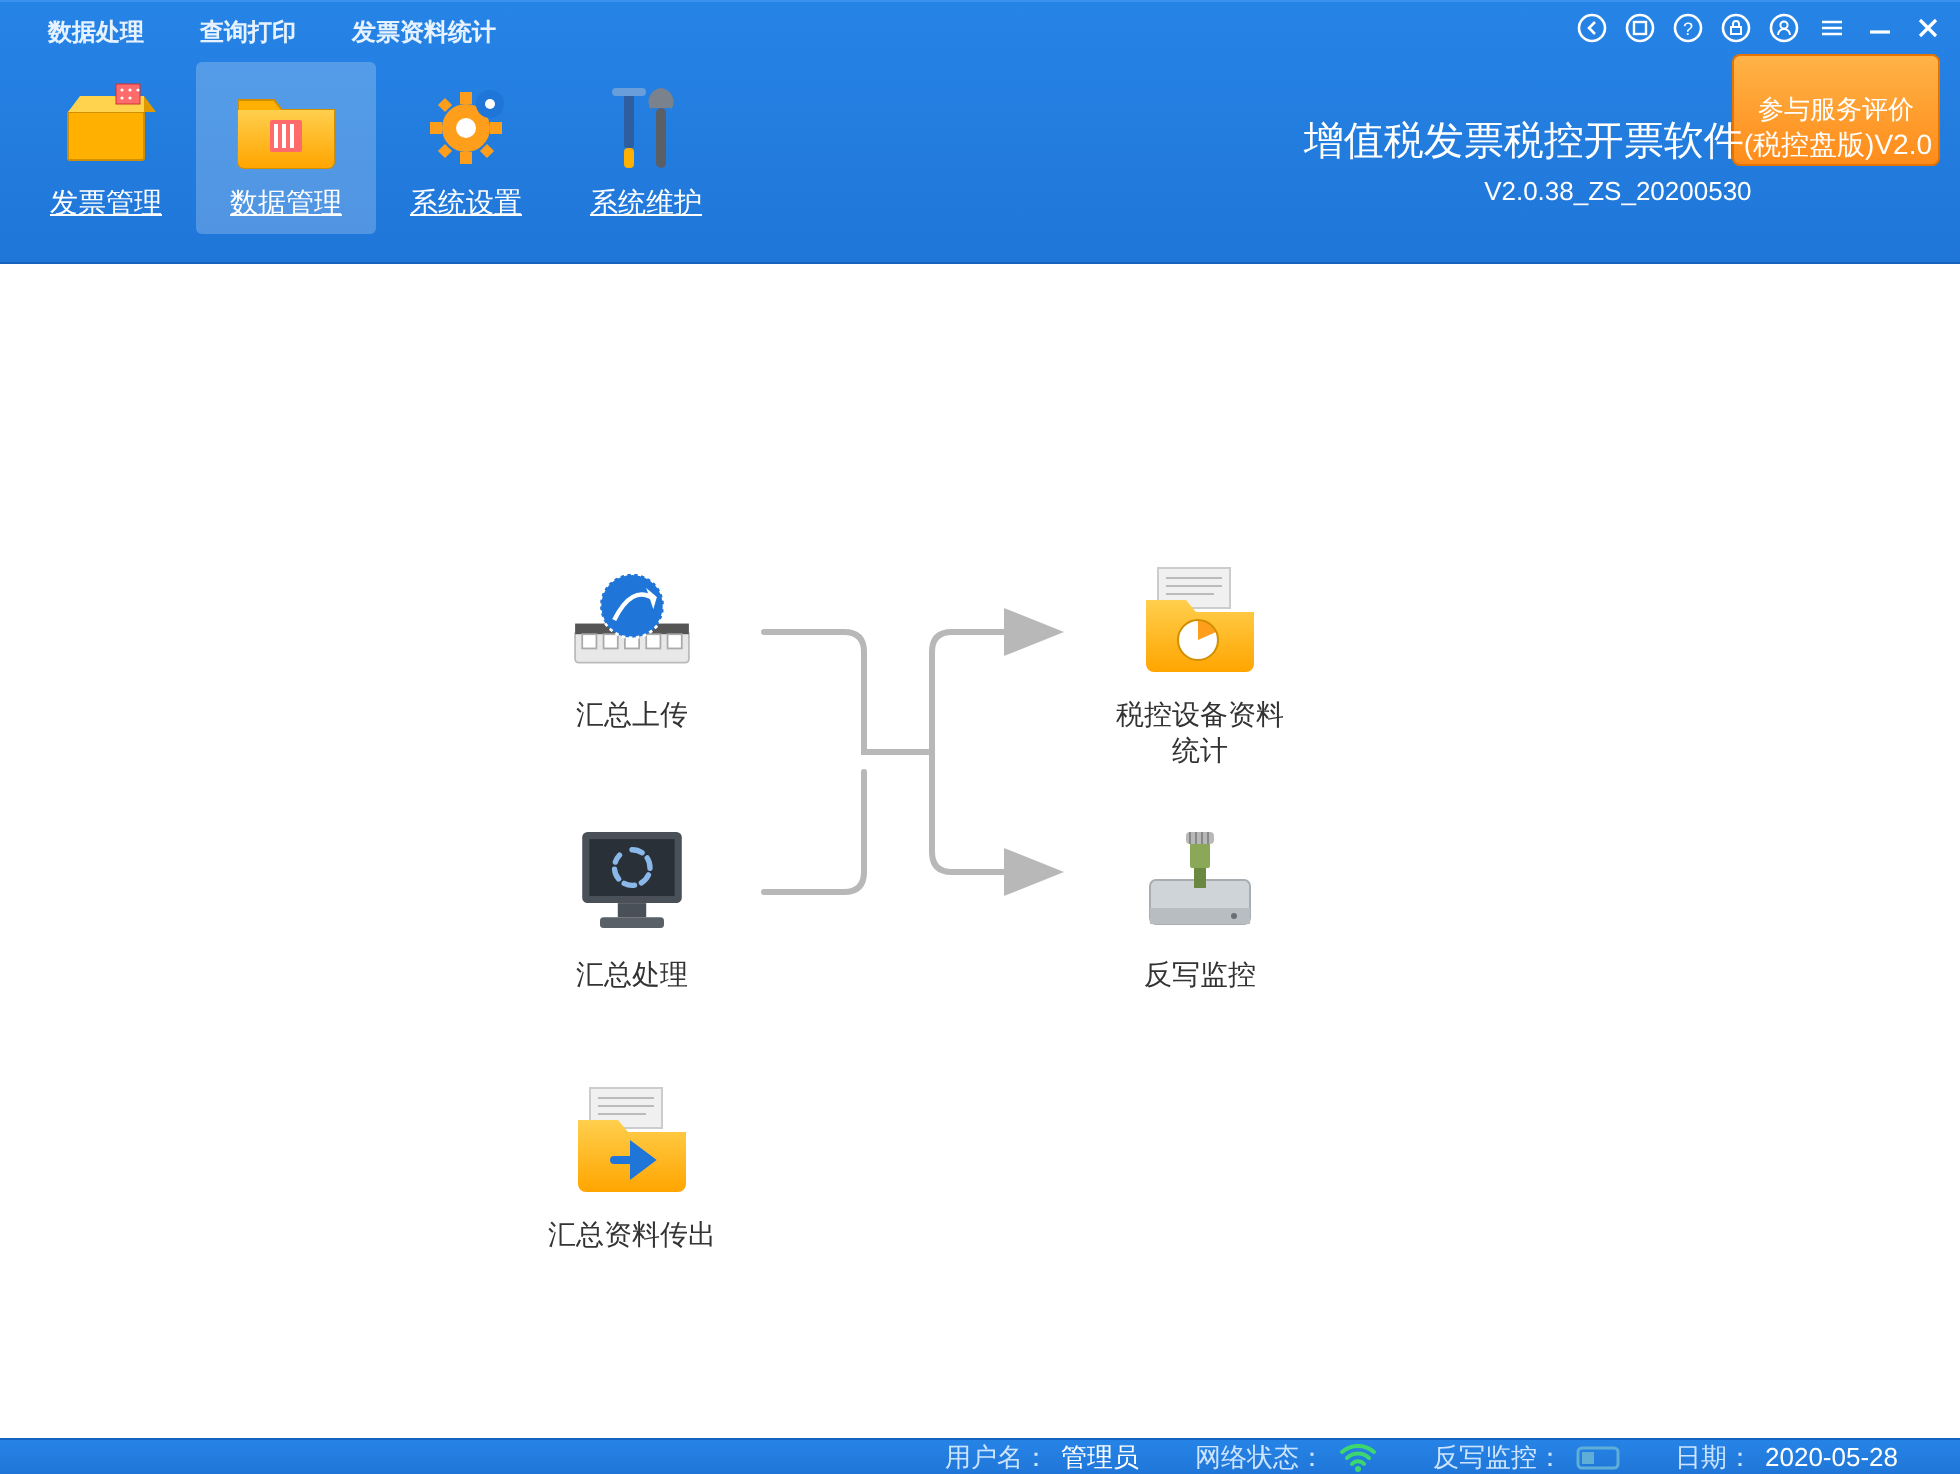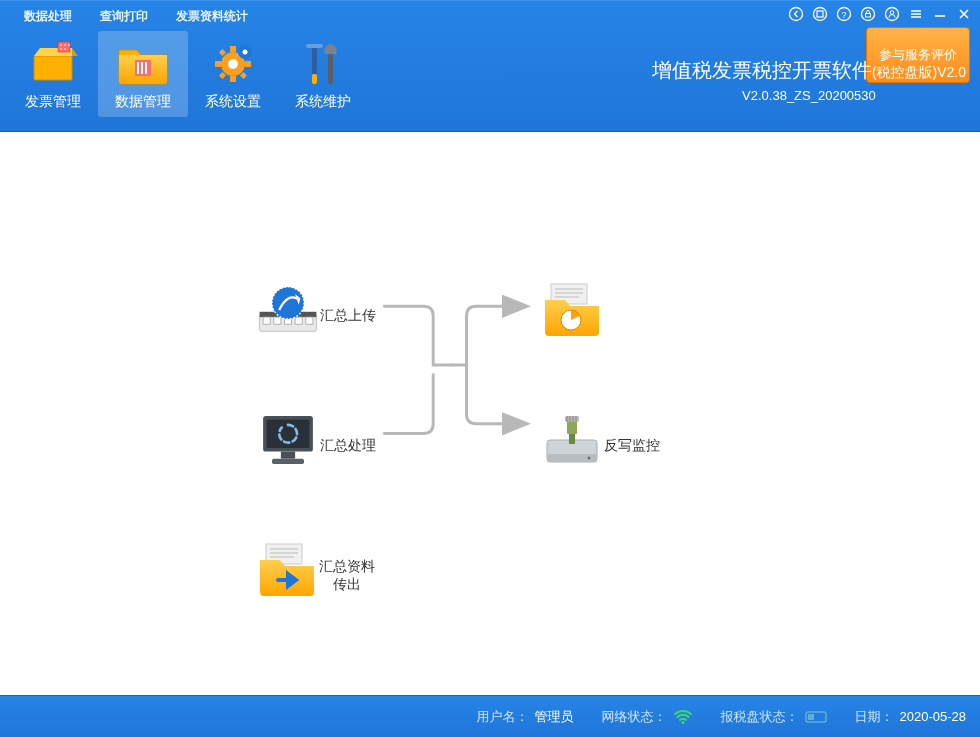--- a/index.html
+++ b/index.html
@@ -96,20 +96,21 @@
       height: 86px;
       display: flex;
       flex-direction: column;
       align-items: center;
       justify-content: space-between;
       padding: 6px 4px;
       border-radius: 3px;
       cursor: pointer;
       color: #fff;
       font-size: 14px;
+      text-decoration: underline;
     }
     .toolbar-item.active {
       background: rgba(255,255,255,0.22);
     }
     .toolbar-icon-wrap {
       flex: 1;
       display: flex;
       align-items: center;
       justify-content: center;
     }
@@ -119,45 +120,46 @@
     
     .main {
       flex: 1;
       background: #fff;
       position: relative;
     }
     .flow-item {
       position: absolute;
       width: 120px;
       display: flex;
+      flex-direction: column;
       align-items: center;
       cursor: pointer;
     }
     .flow-icon {
       width: 64px;
       height: 56px;
       display: flex;
       align-items: center;
       justify-content: center;
     }
     .flow-label {
       margin-top: 10px;
       font-size: 14px;
       color: #333;
       text-align: center;
       line-height: 1.3;
     }
     
     .status-bar {
-      height: 42px;
+      height: 18px;
       background: linear-gradient(180deg, #2684e6 0%, #1f76d8 100%);
       display: flex;
       align-items: center;
       justify-content: flex-end;
-      padding: 0 14px;
+      padding: 0 31px;
       gap: 28px;
       color: #cce4ff;
       font-size: 13px;
       border-top: 1px solid #1563bd;
     }
     .status-segment {
       display: flex;
       align-items: center;
       gap: 6px;
     }
@@ -399,20 +401,22 @@
         <path d="M30 38 L30 28 A10 10 0 0 1 39 34 z" fill="#ff9e1a"></path>
         <circle cx="30" cy="38" r="10" fill="none" stroke="#d18e00" stroke-width="1"></circle>
         <defs>
             <linearGradient id="fg2" x1="0" y1="0" x2="0" y2="1">
               <stop offset="0" stop-color="#ffcf4d"></stop>
               <stop offset="1" stop-color="#ffa500"></stop>
             </linearGradient>
           </defs>
       </svg>
     </div>
+    <div class="flow-label" style="white-space:pre-line;">税控设备资料
+统计</div>
   </div>
 
   <div class="flow-item" style="left:540px; top:280px;">
     <div class="flow-icon">
       <svg width="62" height="56" viewBox="0 0 62 56">
         <rect x="6" y="28" width="50" height="22" fill="#cfd4d9" stroke="#a8adb2" rx="3"></rect>
         <rect x="6" y="42" width="50" height="8" fill="#b8bdc2" rx="0 0 3 3"></rect>
         <circle cx="48" cy="46" r="1.5" fill="#6a6f75"></circle>
         <rect x="26" y="8" width="10" height="14" fill="#8aa858" rx="1"></rect>
         <rect x="24" y="4" width="14" height="6" fill="#b8b8b8" rx="2"></rect>
@@ -448,21 +452,21 @@
   <div class="status-segment">
     <span class="status-label">网络状态：</span>
     <span class="status-icon">
       <svg width="20" height="14" viewBox="0 0 20 14">
           <path d="M2 4 a12 12 0 0 1 16 0 M4.5 7 a8 8 0 0 1 11 0 M7 10 a4 4 0 0 1 6 0" fill="none" stroke="#3dd66f" stroke-width="2" stroke-linecap="round"></path>
           <circle cx="10" cy="12.5" r="1.5" fill="#3dd66f"></circle>
         </svg>
     </span>
   </div>
   <div class="status-segment">
-    <span class="status-label">报税盘状态：</span>
+    <span class="status-label">反写监控：</span>
     <span class="status-icon">
       <svg width="22" height="14" viewBox="0 0 22 14">
           <rect x="1" y="2" width="20" height="10" fill="none" stroke="#5faed8" stroke-width="1.5" rx="2"></rect>
           <rect x="3" y="4" width="6" height="6" fill="#5faed8"></rect>
         </svg>
     </span>
   </div>
   <div class="status-segment">
     <span class="status-label">日期：</span>
     <span class="status-value">2020-05-28</span>

